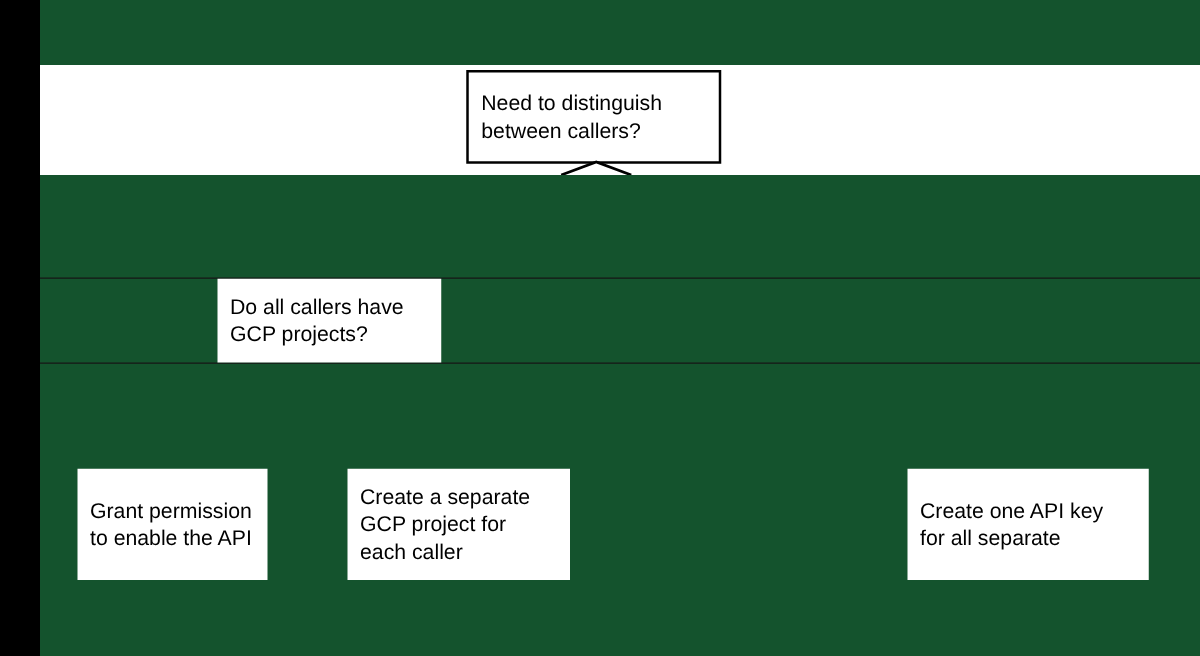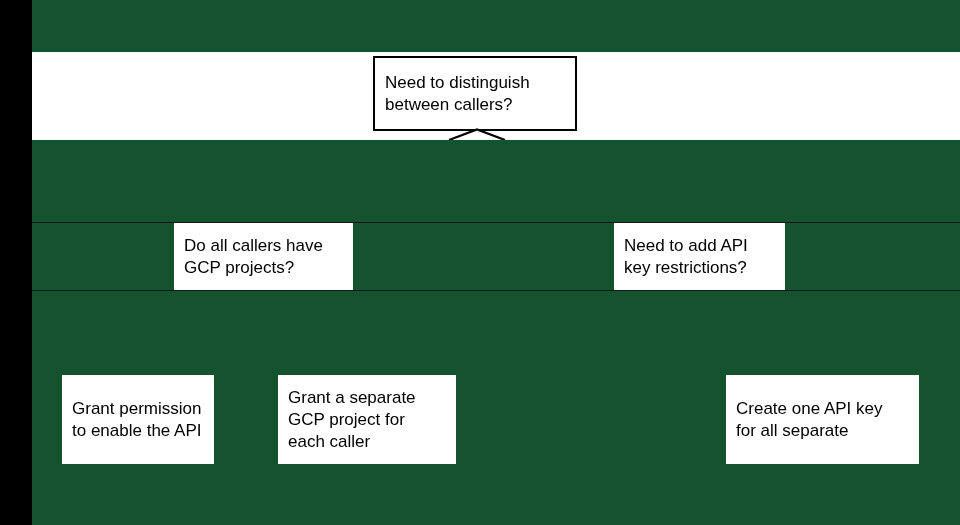--- a/index.html
+++ b/index.html
@@ -76,32 +76,28 @@
   </svg>
 
   <div class="hairline top"></div>
   <div class="hairline bottom"></div>
 
   <div class="node decision-left">
     <span class="label">Do all callers have
 GCP projects?</span>
   </div>
 
-  <div class="node decision-right">
-    <span class="label">Need to add API
-key restrictions?</span>
-  </div>
 
   <div class="node leaf leaf-1">
     <span class="label">Grant permission
 to enable the API</span>
   </div>
 
   <div class="node leaf leaf-2">
-    <span class="label">Grant a separate
+    <span class="label">Create a separate
 GCP project for
 each caller</span>
   </div>
 
 
   <div class="node leaf leaf-4">
     <span class="label">Create one API key
 for all separate</span>
   </div>
 

